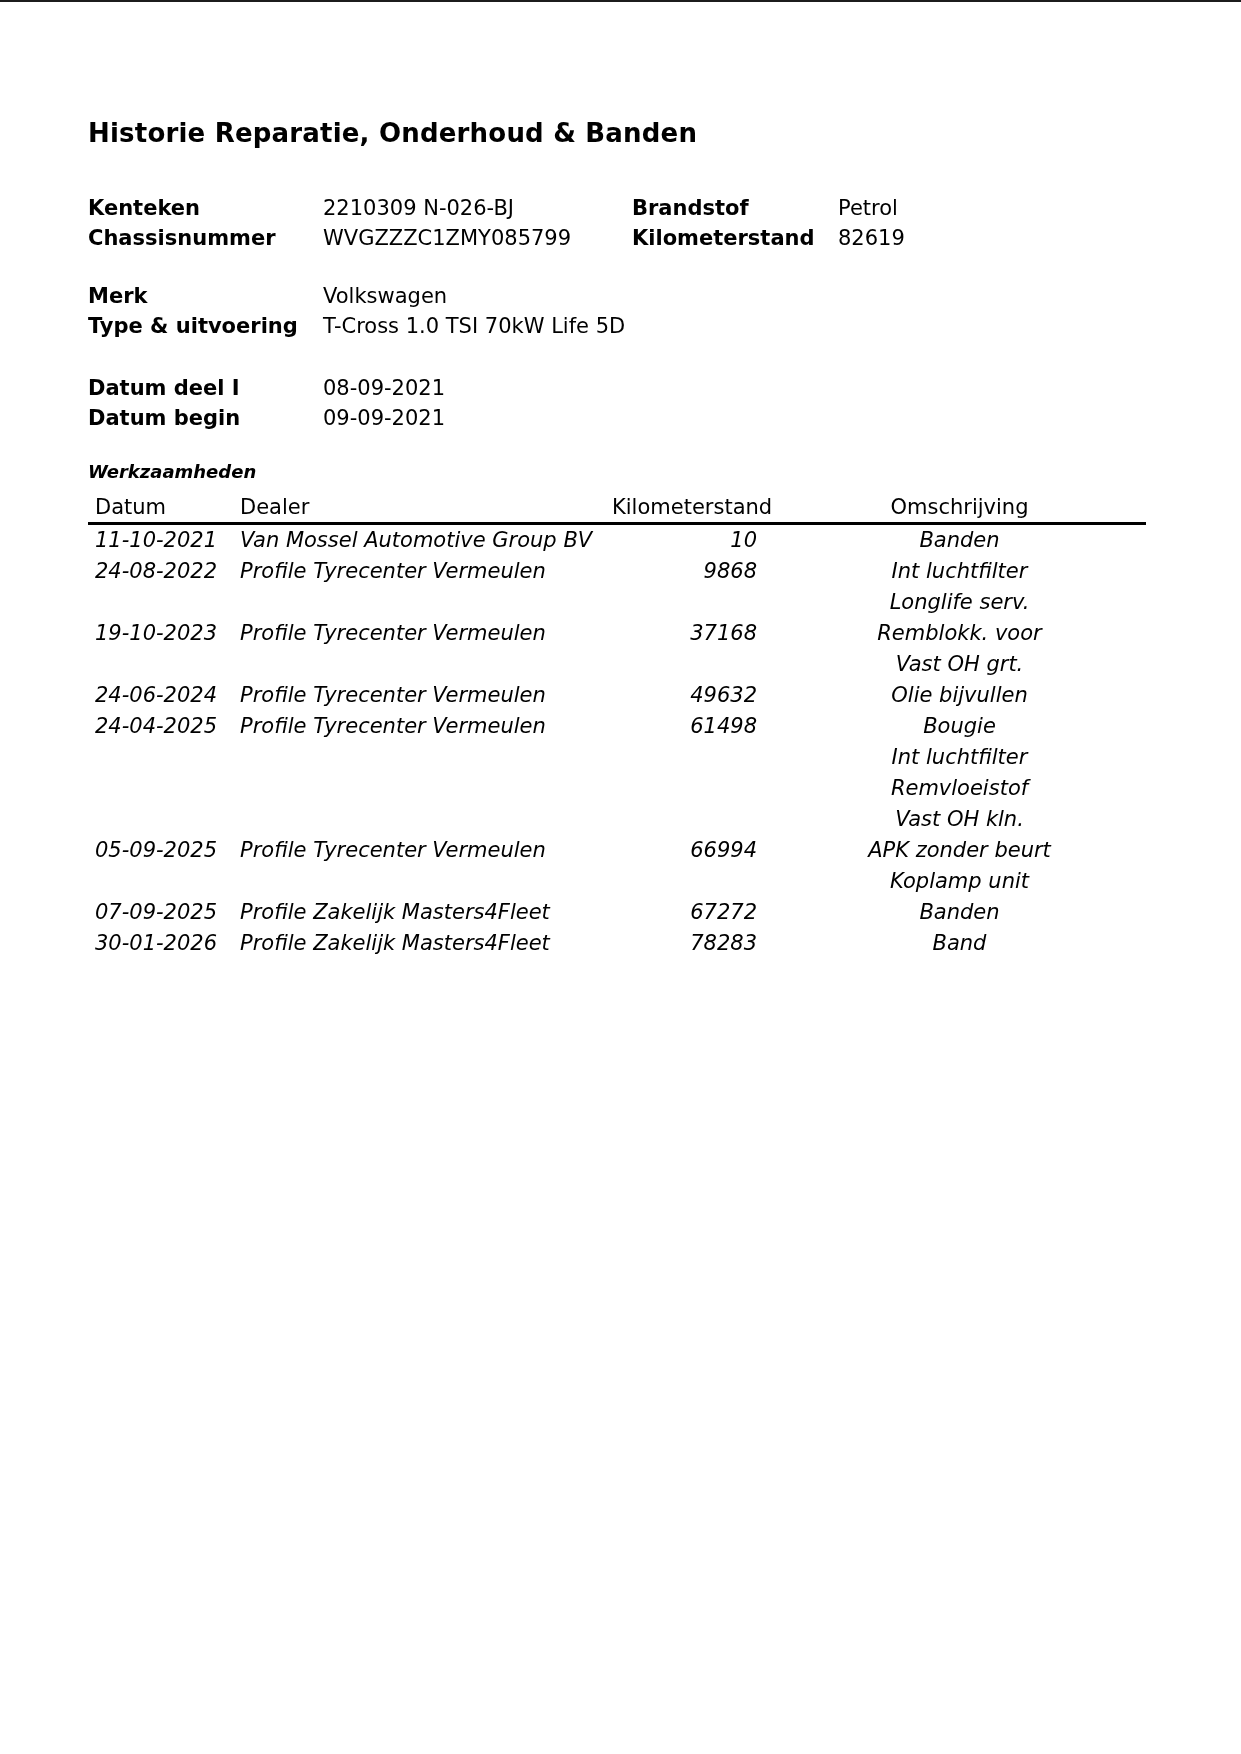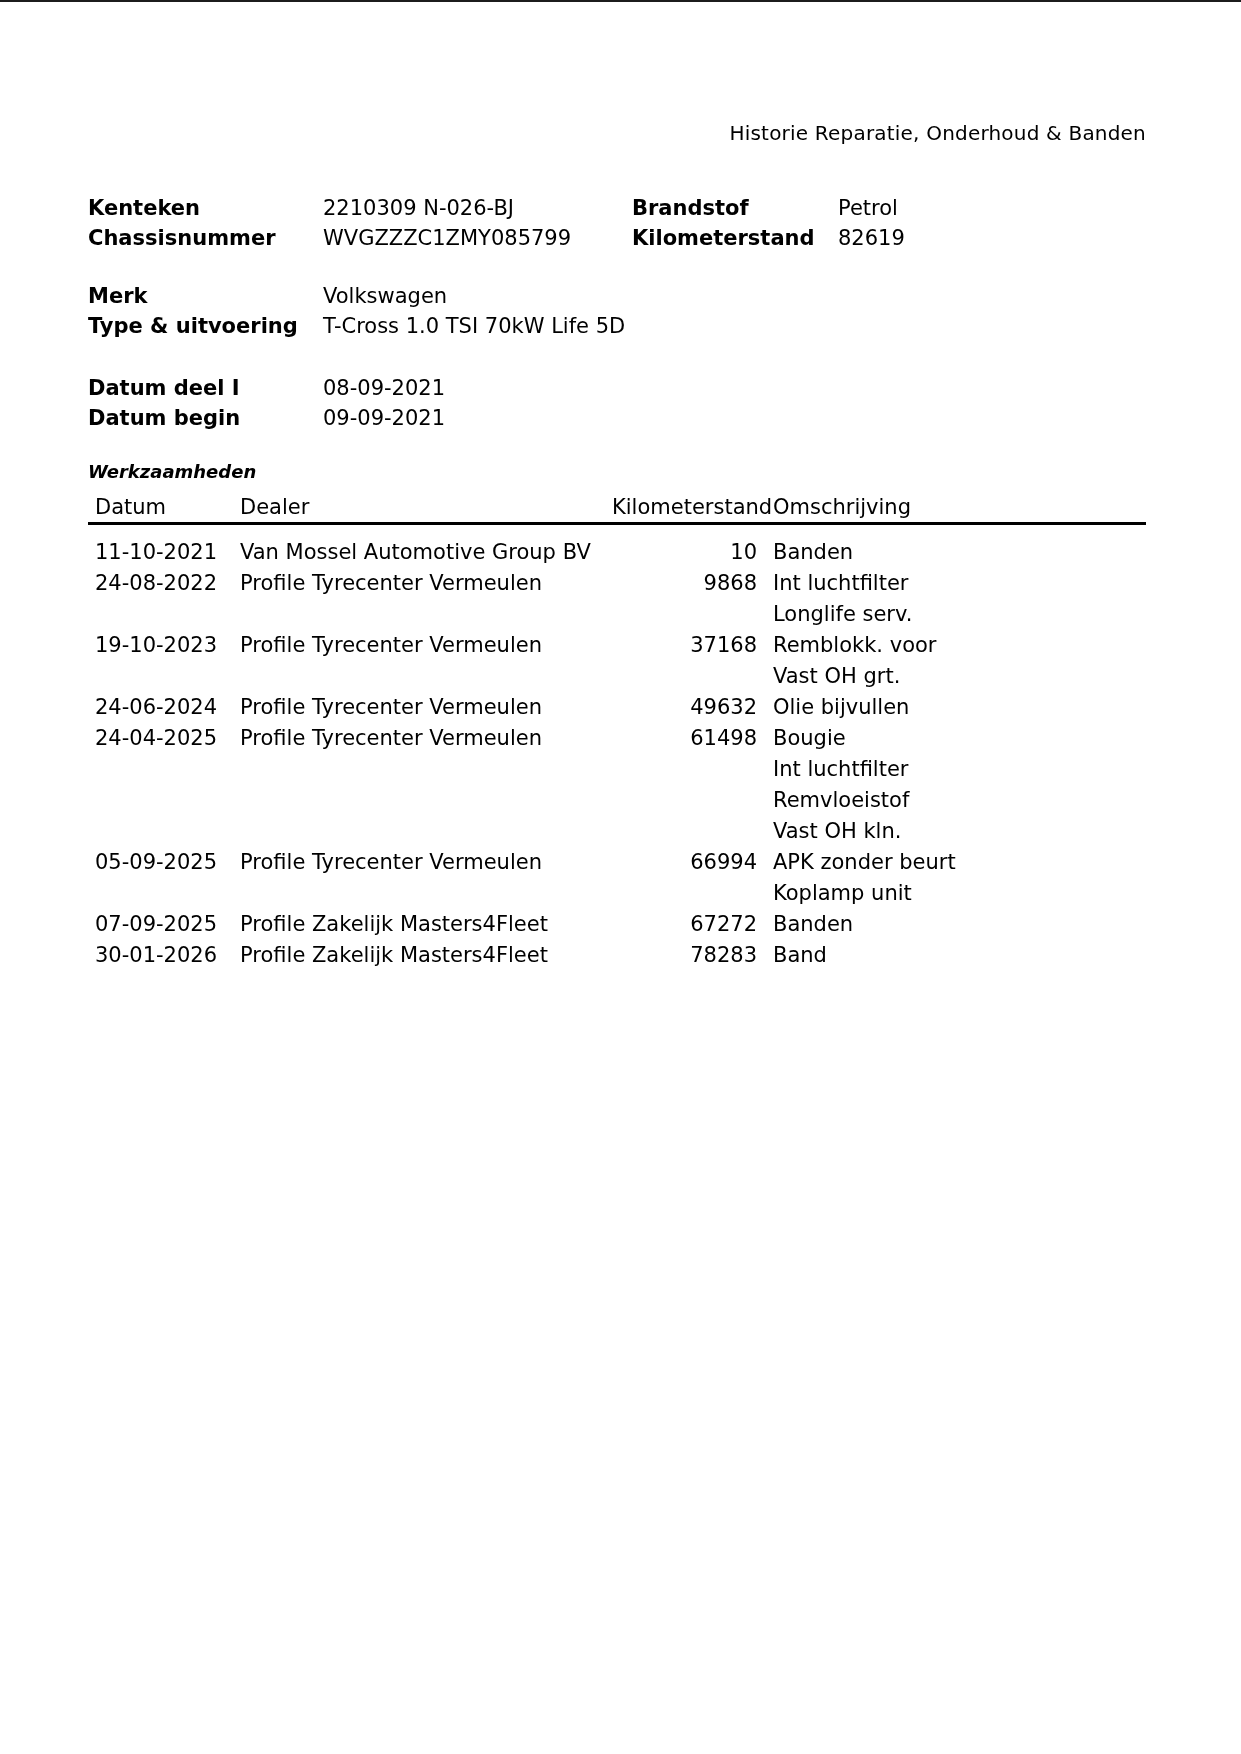--- a/index.html
+++ b/index.html
@@ -19,25 +19,24 @@
     top: 0; left: 0; right: 0;
     height: 2px;
     background: #1c1c1c;
   }
   .content {
     padding: 0 95px 0 88px;
   }
   .doc-title {
     margin: 0;
     padding-top: 112px;
-    font-size: 20px;
+    font-size: 26px;
     line-height: 42px;
-    font-weight: 400;
+    font-weight: 700;
     letter-spacing: 0.2px;
-    text-align: right;
   }
   .info-grid {
     display: grid;
     grid-template-columns: 235px 309px 206px auto;
     font-size: 21px;
     line-height: 30px;
   }
   .info-grid .lbl { font-weight: 700; }
   .span-rest { grid-column: 2 / 5; }
   #info-identity { margin-top: 39px; }
@@ -53,26 +52,26 @@
   .work-table { margin-top: 6px; }
   .work-head-row, .work-row {
     display: grid;
     grid-template-columns: 152px 372px 145px auto;
     font-size: 21px;
   }
   .work-head-row { line-height: 30px; }
   .work-row { line-height: 31px; }
   .c-datum { padding-left: 7px; white-space: nowrap; }
   .c-km { text-align: right; white-space: nowrap; }
-  .c-oms { padding-left: 16px; white-space: nowrap; }
+  .c-oms { padding-left: 16px; white-space: nowrap; text-align: center; }
   .head-rule {
     height: 3px;
     background: #000000;
   }
-  .work-body { margin-top: 12px; }
+  .work-body { margin-top: 0; font-style: italic; }
 </style>
 </head>
 <body>
 
 <div class="page">
   <div class="top-edge"></div>
   <div class="content">
 
     <h1 class="doc-title">Historie Reparatie, Onderhoud &amp; Banden</h1>
 

